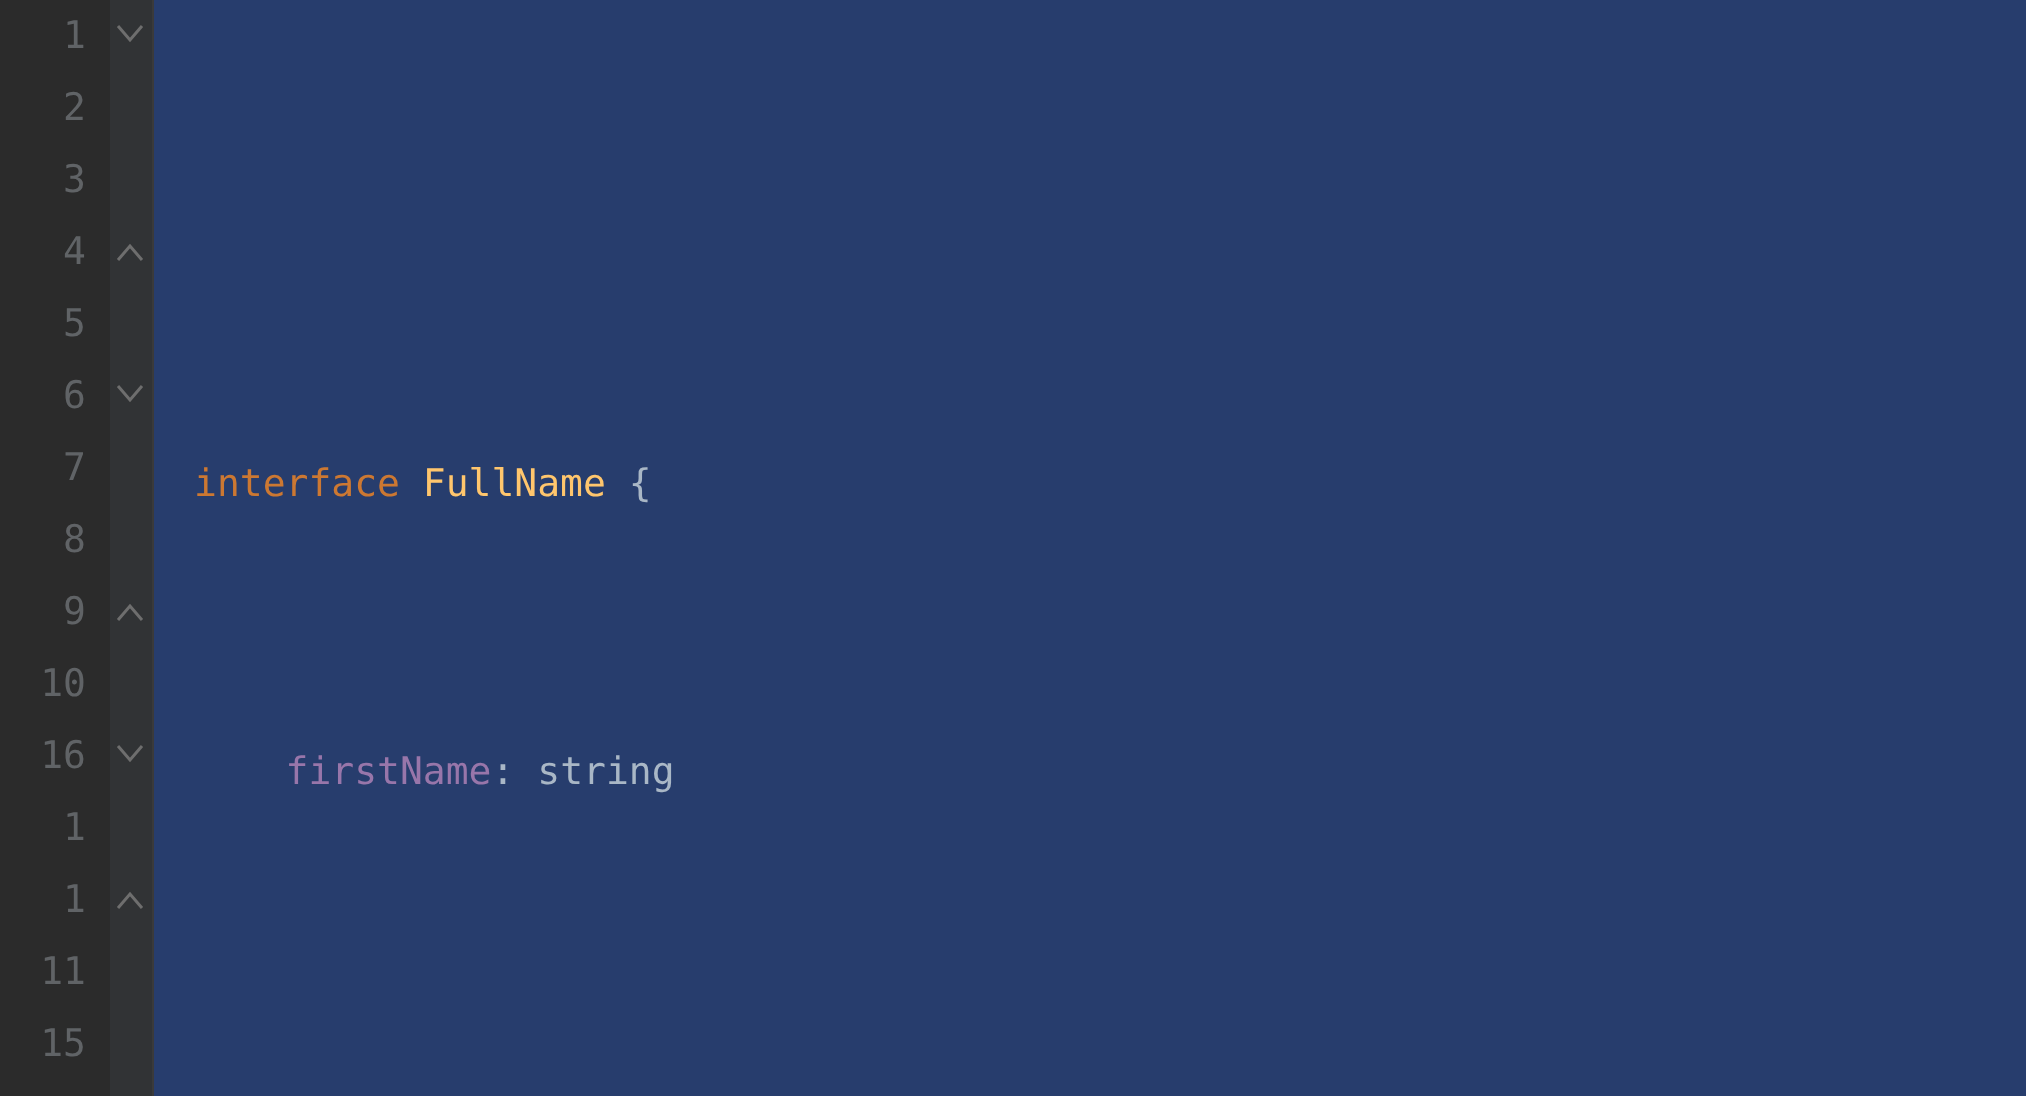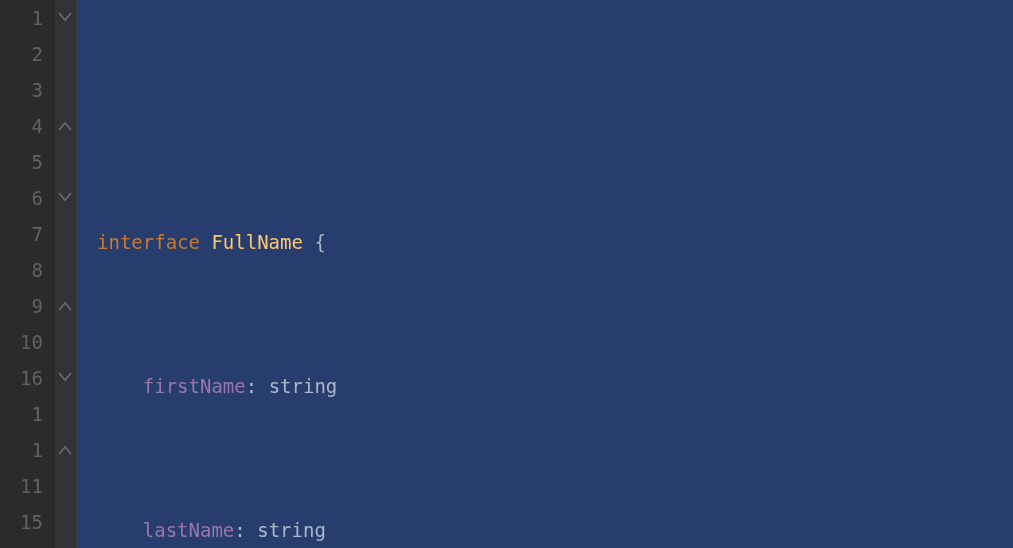--- a/index.html
+++ b/index.html
@@ -152,21 +152,20 @@
 <div class="indent-strip"></div>
 
 <div class="code">
   <div class="current-line"></div>
   <div class="caret-sel"></div>
 
   <div class="line"><span class="kw">interface</span> <span class="def">FullName</span> <span class="punc">{</span></div>
 
   <div class="line">    <span class="prop">firstName</span><span class="punc">:</span> <span class="type">string</span></div>
 
-  <div class="line">    <span class="prop">lastName</span><span class="punc">:</span> <span class="type">string</span></div>
 
   
 
   
 
   
 
   
 
   

